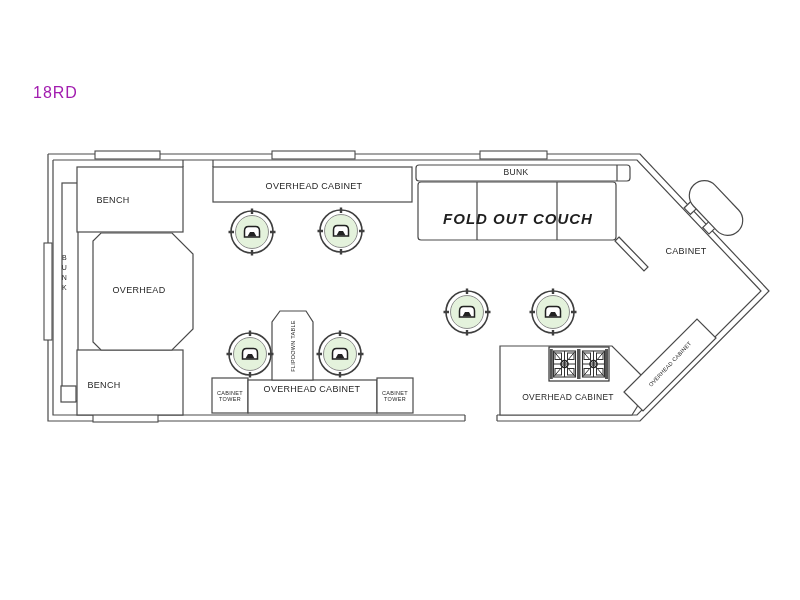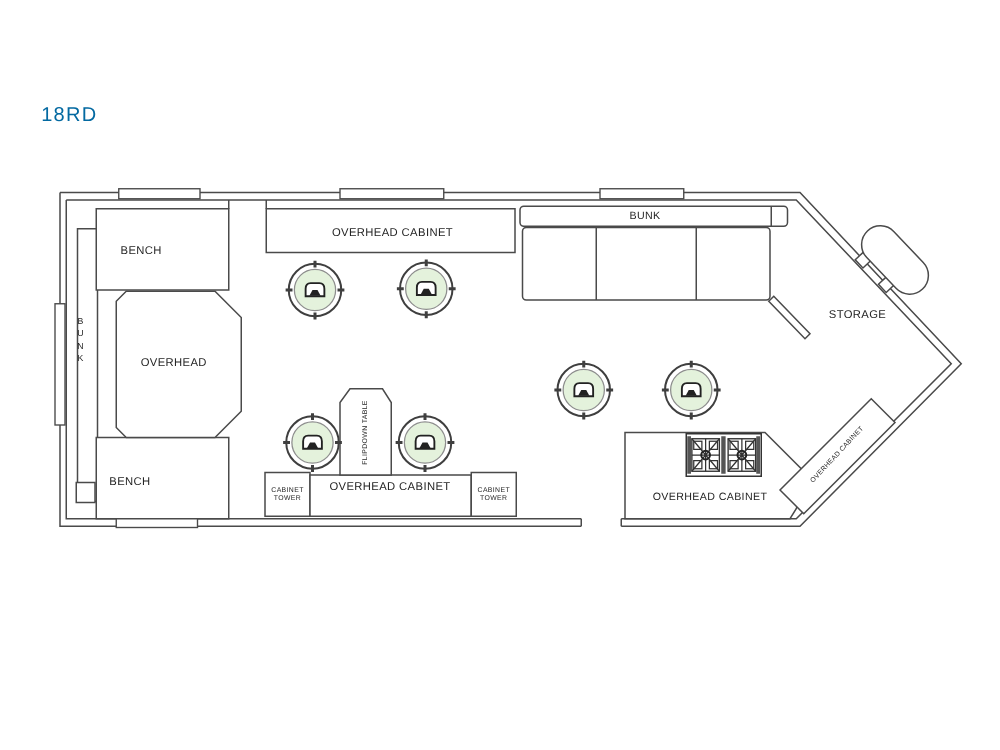--- a/index.html
+++ b/index.html
@@ -5,21 +5,21 @@
   html,body{margin:0;padding:0;background:#ffffff;}
   #stage{position:relative;width:800px;height:600px;background:#ffffff;overflow:hidden;
          font-family:"Liberation Sans",sans-serif;}
   #plan-svg{position:absolute;left:0;top:0;}
   .label{position:absolute;transform:translate(-50%,-50%);color:#1f1f1f;
          white-space:nowrap;text-align:center;letter-spacing:.3px;line-height:1.1;}
   .s9{font-size:9px;}
   .s85{font-size:8.5px;}
   .s55{font-size:5.5px;}
   .wrap{white-space:normal;width:32px;}
-  .title{position:absolute;left:33px;top:84px;font-size:16px;color:#0369a1;letter-spacing:1px;}
+  .title{position:absolute;left:33px;top:84px;font-size:16px;color:#a21caf;letter-spacing:1px;}
   .couch{font-size:15px;font-weight:bold;font-style:italic;letter-spacing:1px;}
   .vert{writing-mode:vertical-rl;text-orientation:upright;font-size:7px;letter-spacing:3px;}
   .rot90{transform:translate(-50%,-50%) rotate(-90deg);}
   .rot47{transform:translate(-50%,-50%) rotate(-47deg);letter-spacing:.2px;}
 </style>
 </head>
 <body>
 
 <div id="stage">
 
@@ -114,21 +114,22 @@
 
   <div class="title">18RD</div>
 
   <div class="label s9" style="left:113px;top:201px;">BENCH</div>
   <div class="label vert" style="left:64px;top:274px;">BUNK</div>
   <div class="label s9" style="left:139px;top:291px;">OVERHEAD</div>
   <div class="label s9" style="left:104px;top:386px;">BENCH</div>
 
   <div class="label s9" style="left:314px;top:187px;">OVERHEAD CABINET</div>
   <div class="label s85" style="left:516px;top:173px;">BUNK</div>
-  <div class="label s9" style="left:686px;top:252px;">STORAGE</div>
+  <div class="label couch" style="left:518px;top:219px;">FOLD OUT COUCH</div>
+  <div class="label s9" style="left:686px;top:252px;">CABINET</div>
 
   <div class="label s55 wrap" style="left:230px;top:396px;">CABINET TOWER</div>
   <div class="label s9" style="left:312px;top:390px;">OVERHEAD CABINET</div>
   <div class="label s55 wrap" style="left:395px;top:396px;">CABINET TOWER</div>
   <div class="label s55 rot90" style="left:293px;top:346px;">FLIPDOWN TABLE</div>
 
   <div class="label s85" style="left:568px;top:398px;">OVERHEAD CABINET</div>
   <div class="label s55 rot47" style="left:670px;top:364px;">OVERHEAD CABINET</div>
 
 </div>

